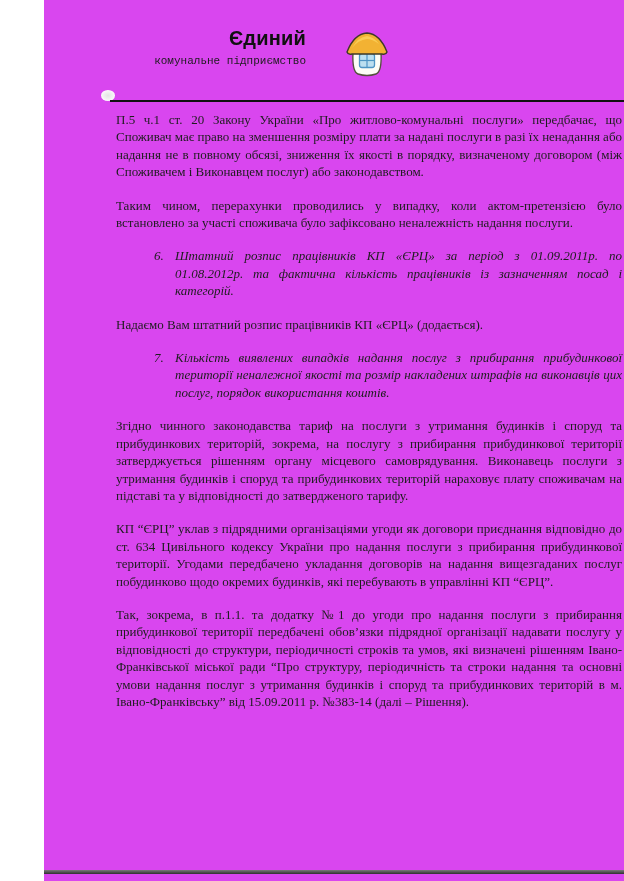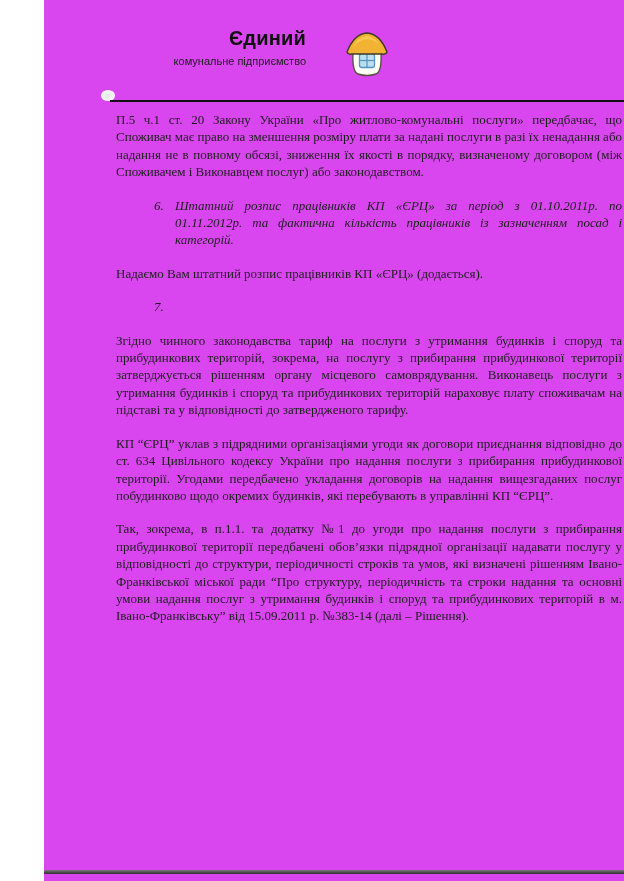--- a/index.html
+++ b/index.html
@@ -36,20 +36,21 @@
     line-height: 22px;
     font-weight: bold;
     letter-spacing: 0.2px;
   }
   .org-subtitle {
     font-size: 11px;
     line-height: 13px;
     margin-top: 6px;
     font-weight: normal;
     color: #1c1c1c;
+    font-family: Liberation Mono, monospace;
   }
   .logo {
     position: absolute;
     top: 30px;
     left: 300px;
     width: 46px;
     height: 49px;
   }
   .rule {
     position: absolute;
@@ -117,30 +118,32 @@
 
     <path d="M3 22 Q4 25 8 24 L38 24 Q42 25 43 22 Q36 4 23 3 Q10 4 3 22 Z" fill="#F2B233" stroke="#3F3A28" stroke-width="1.4"></path>
     <path d="M8 18 Q14 7 23 6 Q30 7 35 14 Q28 9 23 9 Q14 10 8 18 Z" fill="#F9CC55" stroke="none"></path>
   </svg>
 
   <div class="scan-artifact"></div>
   <div class="rule"></div>
 
   <div class="doc-body">
     <p class="para">П.5 ч.1 ст. 20 Закону України «Про житлово-комунальні послуги» передбачає, що Споживач має право на зменшення розміру плати  за надані послуги в разі їх ненадання або надання не в повному обсязі, зниження їх якості  в порядку, визначеному договором (між Споживачем і Виконавцем послуг) або законодавством.</p>
+    <p class="para">Таким чином, перерахунки проводились у випадку, коли актом-претензією було встановлено за участі споживача було зафіксовано неналежність надання послуги.</p>
 
     <div class="list-item">
       <span class="list-num">6.</span>
-      <span class="item-text">Штатний розпис працівників КП «ЄРЦ» за період з 01.10.2011р. по 01.11.2012р. та фактична кількість працівників із зазначенням посад і категорій.</span>
+      <span class="item-text">Штатний розпис працівників КП «ЄРЦ» за період з 01.09.2011р. по 01.08.2012р. та фактична кількість працівників із зазначенням посад і категорій.</span>
     </div>
 
     <p class="para">Надаємо Вам штатний розпис працівників КП «ЄРЦ» (додається).</p>
 
     <div class="list-item">
       <span class="list-num">7.</span>
+      <span class="item-text">Кількість виявлених випадків надання послуг з прибирання прибудинкової території неналежної якості та розмір накладених штрафів на виконавців цих послуг, порядок використання коштів.</span>
     </div>
 
     <p class="para">Згідно чинного законодавства тариф на послуги з утримання будинків і споруд та прибудинкових територій, зокрема, на послугу з прибирання прибудинкової території затверджується рішенням органу місцевого самоврядування. Виконавець послуги з утримання будинків і споруд та прибудинкових територій нараховує плату споживачам на підставі та у відповідності до затвердженого тарифу.</p>
     <p class="para">КП “ЄРЦ” уклав з підрядними організаціями угоди як договори приєднання відповідно до ст. 634 Цивільного кодексу України про надання послуги з прибирання прибудинкової території. Угодами передбачено укладання договорів на надання вищезгаданих послуг  побудинково щодо окремих будинків, які перебувають в управлінні КП “ЄРЦ”.</p>
     <p class="para">Так, зокрема, в п.1.1. та додатку №1 до угоди  про надання послуги з прибирання прибудинкової території передбачені обов’язки підрядної організації надавати послугу  у відповідності до структури, періодичності строків та умов, які визначені рішенням Івано-Франківської  міської ради  “Про структуру, періодичність та строки надання та основні умови надання послуг з утримання будинків і споруд та прибудинкових територій в м. Івано-Франківську” від 15.09.2011 р. №383-14 (далі – Рішення).</p>
   </div>
 
   <div class="edge-right"></div>
   <div class="edge-bottom"></div>
 

